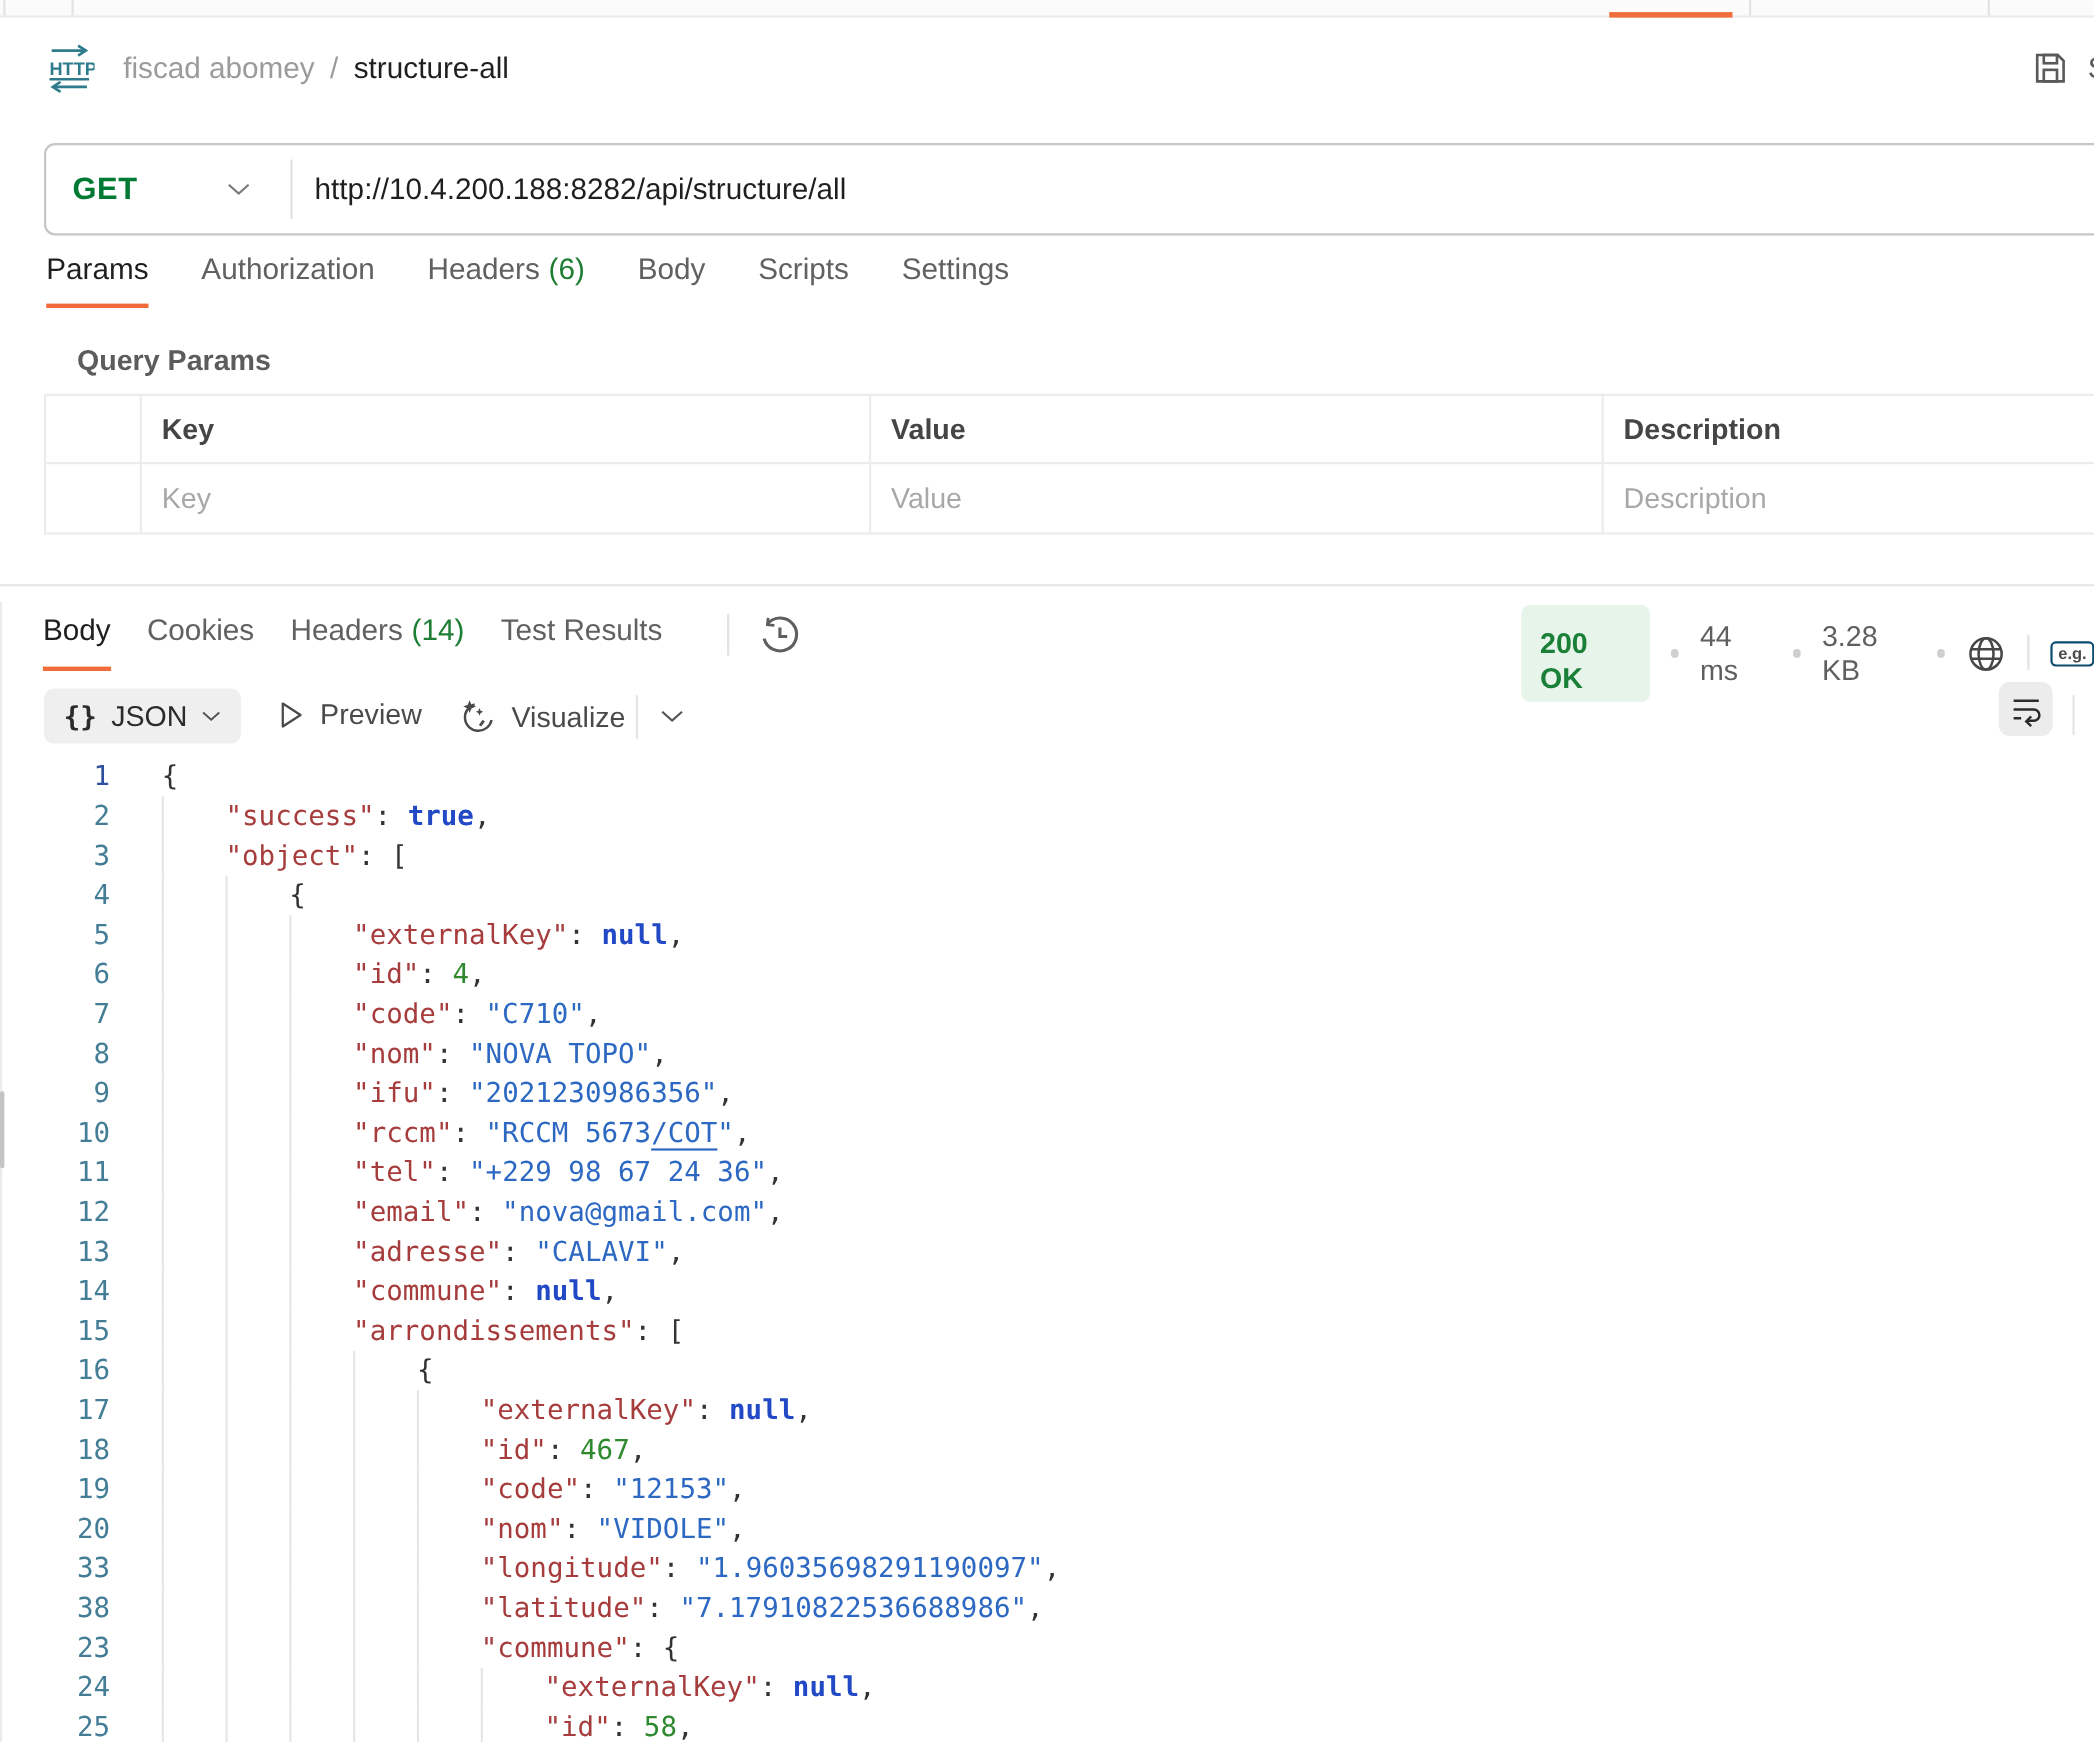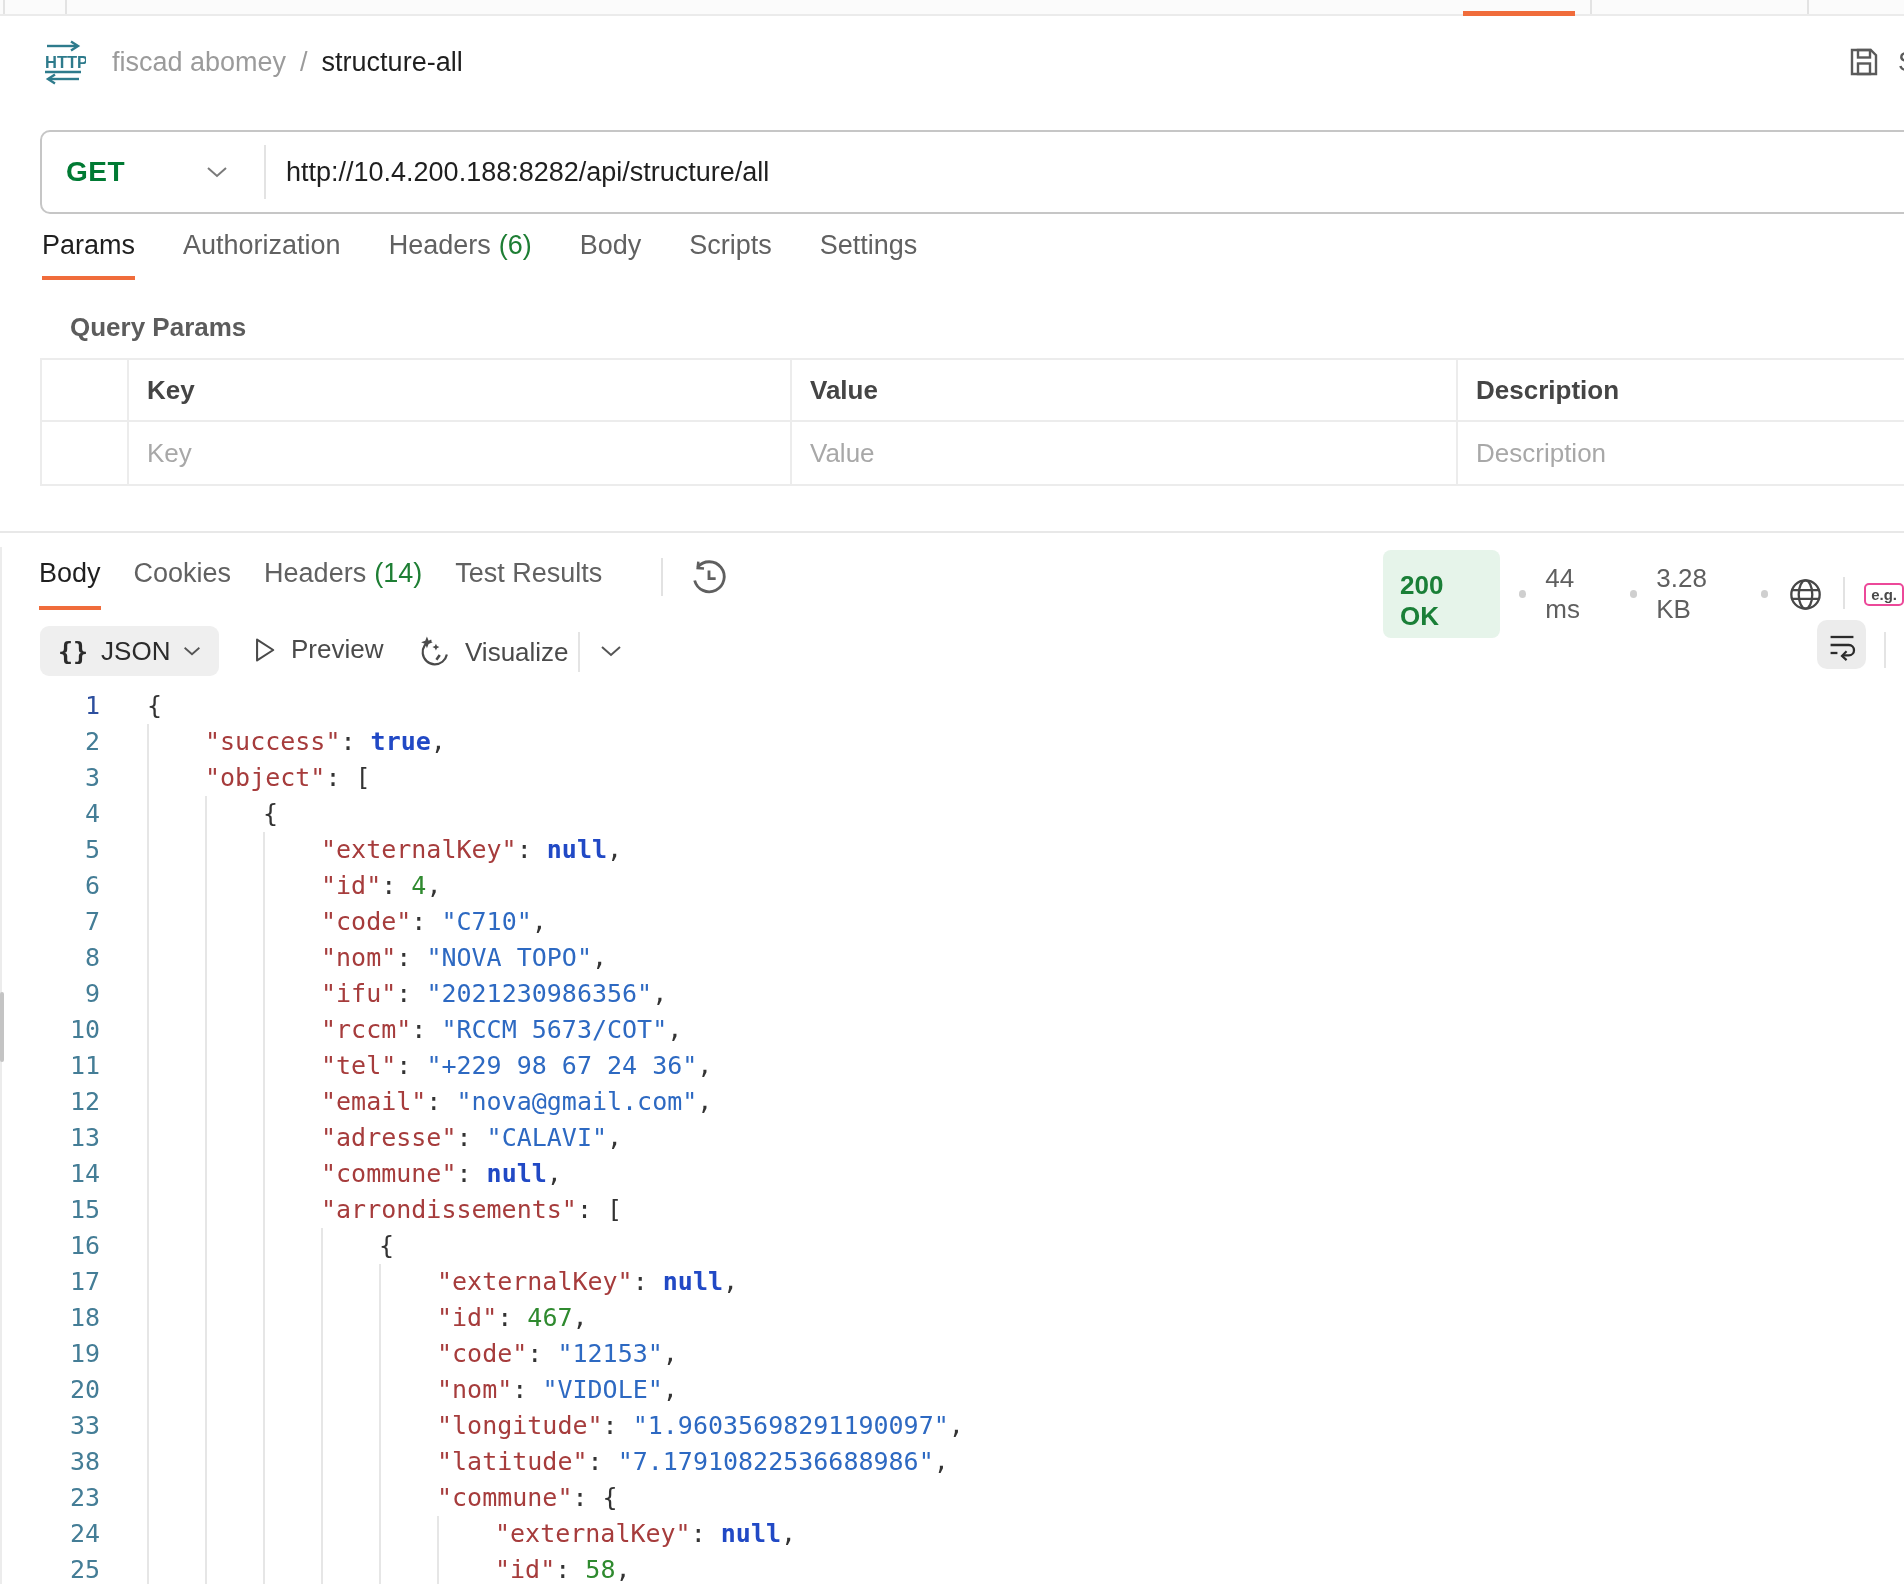--- a/index.html
+++ b/index.html
@@ -60,21 +60,21 @@
   .resp-tabs { position:absolute; left:39px; top:558px; display:flex; gap:33px; align-items:flex-start; }
   .resp-tabs .tab { padding-bottom:17px; }
   .resp-extra { display:flex; align-items:center; margin-left:26px; gap:26px; }
   .resp-vdiv { width:2px; height:38px; background:#e2e2e2; margin-top:-2px; }
 
   .status-cluster { position:absolute; left:1383px; top:550px; display:flex; align-items:center; gap:19px; }
   .status-pill { background:var(--status-green-bg); color:var(--status-green); font-size:26px; font-weight:600;
                  padding:20px 17px 6px; border-radius:8px; cursor:pointer; }
   .dot-sep { width:8px; height:8px; border-radius:50%; background:#cfcfcf; }
   .meta-text { font-size:26px; color:#5f5f5f; }
-  .eg-badge { border:2px solid #ec4899; border-radius:5px; color:#4a4a4a; font-size:15px; font-weight:700;
+  .eg-badge { border:2px solid #0c4a6e; border-radius:5px; color:#4a4a4a; font-size:15px; font-weight:700;
               padding:2px 5px; line-height:1; }
 
   
   .format-btn { position:absolute; left:40px; top:626px; height:50px; display:inline-flex; align-items:center;
                 gap:13px; background:#efefef; border-radius:9px; padding:0 18px; cursor:pointer; }
   .braces-glyph { font-size:25px; font-weight:600; color:#2b2b2b; font-family:"DejaVu Sans Mono", monospace; }
   .format-label { font-size:26px; color:#2b2b2b; }
   .tool-btn { position:absolute; top:634px; display:inline-flex; align-items:center; gap:13px; cursor:pointer; }
   .tool-btn .label { font-size:26px; color:#4a4a4a; }
   .preview-btn { left:250px; }
@@ -91,21 +91,21 @@
   .code-line { display:flex; height:36px; line-height:36px; }
   .ln { flex:none; width:94px; text-align:right; color:var(--line-number); user-select:none; }
   .code-line.active .ln { color:#2d4f9e; }
   .code-content { margin-left:47px; display:flex; white-space:pre; }
   .guide { flex:none; width:58px; border-left:2px solid #e6e6e6; height:36px; }
   .tk-p { color:#333; }
   .tk-k { color:var(--json-key); }
   .tk-s { color:var(--json-string); }
   .tk-b { color:var(--json-keyword); font-weight:bold; }
   .tk-n { color:var(--json-number); }
-  .tk-u { color:var(--json-string); text-underline-offset:6px; text-decoration-thickness:2px; }
+  .tk-u { color:var(--json-string); text-decoration:underline; text-underline-offset:6px; text-decoration-thickness:2px; }
 
   svg { display:block; }
 </style>
 </head>
 <body>
 
 <div id="stage">
 
   <div class="top-strip">
     <div class="vdiv" style="left:3px"></div>

